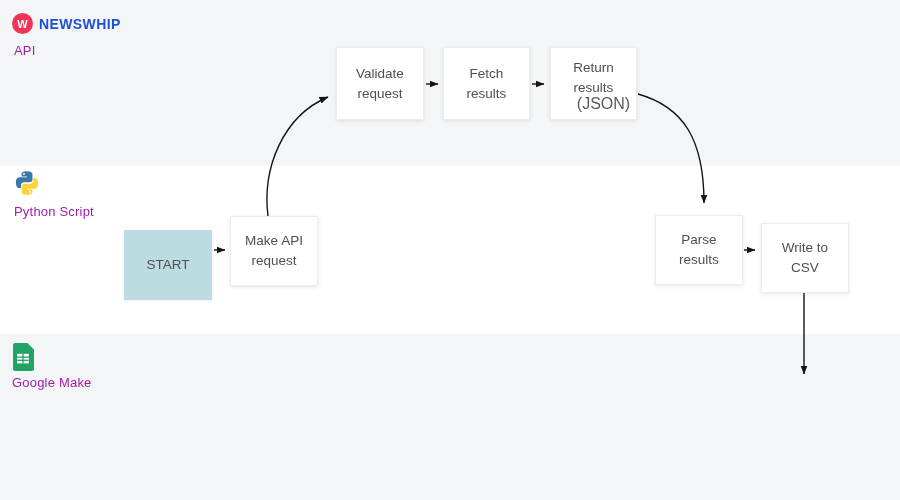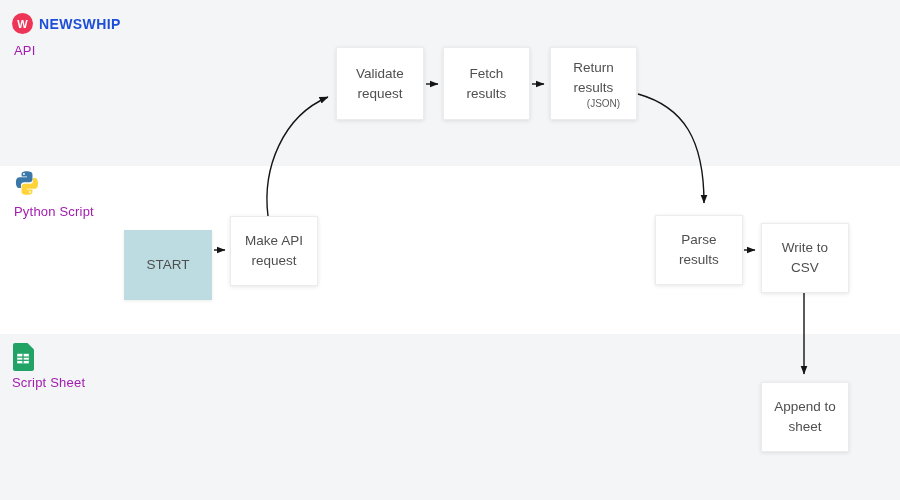--- a/index.html
+++ b/index.html
@@ -63,21 +63,21 @@
     font-size: 13.5px;
     line-height: 20px;
     color: #4f4f4f;
     padding: 0 7px;
   }
   .node-start {
     background: #bcdce1;
     border-color: #bcdce1;
     box-shadow: 0 1px 3px rgba(0,0,0,.08);
   }
-  .node-sub { font-size: 10px; line-height: 12px; color: #5a5a5a; padding-left: 20px; }
+  .node-sub { font-size: 16px; line-height: 12px; color: #5a5a5a; padding-left: 20px; }
 
   #edges { position: absolute; left: 0; top: 0; pointer-events: none; }
 </style>
 </head>
 <body>
 
 <div id="canvas">
 
   <div class="lane lane-api"></div>
   <div class="lane lane-python"></div>
@@ -118,21 +118,21 @@
     <svg width="22" height="28" viewBox="0 0 22 28">
       <path fill="#21a366" d="M3 0 h12.5 L22 6.5 V26 a2 2 0 0 1 -2 2 H3 a2 2 0 0 1 -2 -2 V2 a2 2 0 0 1 2 -2 z"></path>
       <rect x="5.2" y="10.8" width="11.6" height="9.6" fill="#ffffff"></rect>
       <g stroke="#21a366" stroke-width="1.3">
         <line x1="5.2" y1="14.1" x2="16.8" y2="14.1"></line>
         <line x1="5.2" y1="17.3" x2="16.8" y2="17.3"></line>
         <line x1="11" y1="10.8" x2="11" y2="20.4"></line>
       </g>
     </svg>
   </div>
-  <div class="lane-label" style="left:12px; top:375px;">Script Sheet</div>
+  <div class="lane-label" style="left:12px; top:375px;">Google Make</div>
 
   <div class="node" style="left:443px; top:47px; width:87px; height:73px;">
     <span>Fetch results</span>
   </div>
   <div class="node" style="left:336px; top:47px; width:88px; height:73px;">
     <span>Validate request</span>
   </div>
   <div class="node" style="left:550px; top:47px; width:87px; height:73px;">
     <span>Return results</span>
     <span class="node-sub">(JSON)</span>
@@ -144,17 +144,14 @@
   <div class="node" style="left:230px; top:216px; width:88px; height:70px;">
     <span>Make API request</span>
   </div>
   <div class="node" style="left:655px; top:215px; width:88px; height:70px;">
     <span>Parse results</span>
   </div>
   <div class="node" style="left:761px; top:223px; width:88px; height:70px;">
     <span>Write to CSV</span>
   </div>
 
-  <div class="node" style="left:761px; top:382px; width:88px; height:70px;">
-    <span>Append to sheet</span>
-  </div>
 
 </div>
 
 </body></html>

